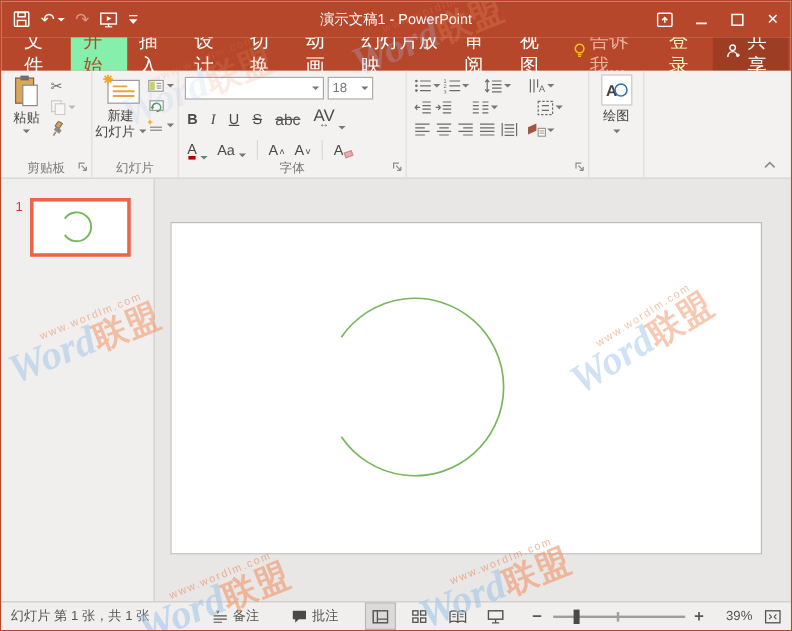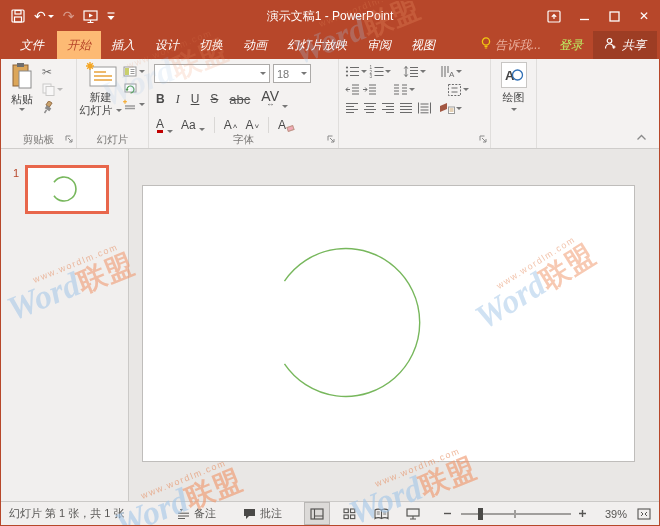--- a/index.html
+++ b/index.html
@@ -12,26 +12,26 @@
   .qat .qbtn { display:flex; align-items:center; color:#fff; background:none; border:none; font-size:14px; line-height:1; cursor:default; }
   .qbtn svg { display:block; }
   .dim { opacity:.45; }
   .title { position:absolute; left:0; right:0; text-align:center; color:#fff; font-size:12px; pointer-events:none; }
   .winctl { margin-left:auto; display:flex; height:30px; }
   .winctl .wbtn { width:30px; height:30px; display:flex; align-items:center; justify-content:center; color:#fff; font-size:12px; background:none; border:none; }
   .cr { display:inline-block; width:0; height:0; border-left:3px solid transparent; border-right:3px solid transparent; border-top:3.5px solid #777; vertical-align:middle; }
   .cr.w { border-top-color:#fff; }
 
   
-  .tabrow { height:28px; background:#B7472A; display:flex; align-items:stretch; font-size:12px;font-style:italic; }
+  .tabrow { height:28px; background:#B7472A; display:flex; align-items:stretch; font-size:16px; }
   .tab { color:#fff; padding:0 10px; display:flex; align-items:center; }
   .tab.first { margin-left:6px; padding:0 13px; }
-  .tab.active { background:#fdba74; color:#B7472A; }
+  .tab.active { background:#86efac; color:#B7472A; }
   .tellme { margin-left:auto; display:flex; align-items:center; gap:4px; color:#EBB09E; padding:0 8px; }
-  .signin { color:#bef264; display:flex; align-items:center; padding:0 10px; }
+  .signin { color:#fef9c3; display:flex; align-items:center; padding:0 10px; }
   .share { background:rgba(0,0,0,.14); color:#fff; display:flex; align-items:center; gap:5px; padding:0 11px; margin-right:2px; }
 
   
   .ribbon { height:90px; background:#F4F2F1; border-bottom:1px solid #CFCDCB; display:flex; position:relative; }
   .rgroup { position:relative; border-right:1px solid #E0DEDC; height:100%; padding:3px 2px 15px 2px; }
   .glabel { position:absolute; bottom:1px; left:0; right:0; text-align:center; font-size:10.5px; color:#7A7876; }
   .launch { position:absolute; bottom:2px; right:3px; }
   .bigbtn { display:flex; flex-direction:column; align-items:center; justify-content:flex-start; background:none; border:none; font-size:11px; color:#444; height:70px; }
   .bigbtn .blbl { margin-top:3px; line-height:1.15; text-align:center; }
   .minicol { display:flex; flex-direction:column; justify-content:flex-start; gap:5px; padding-top:4px; }

